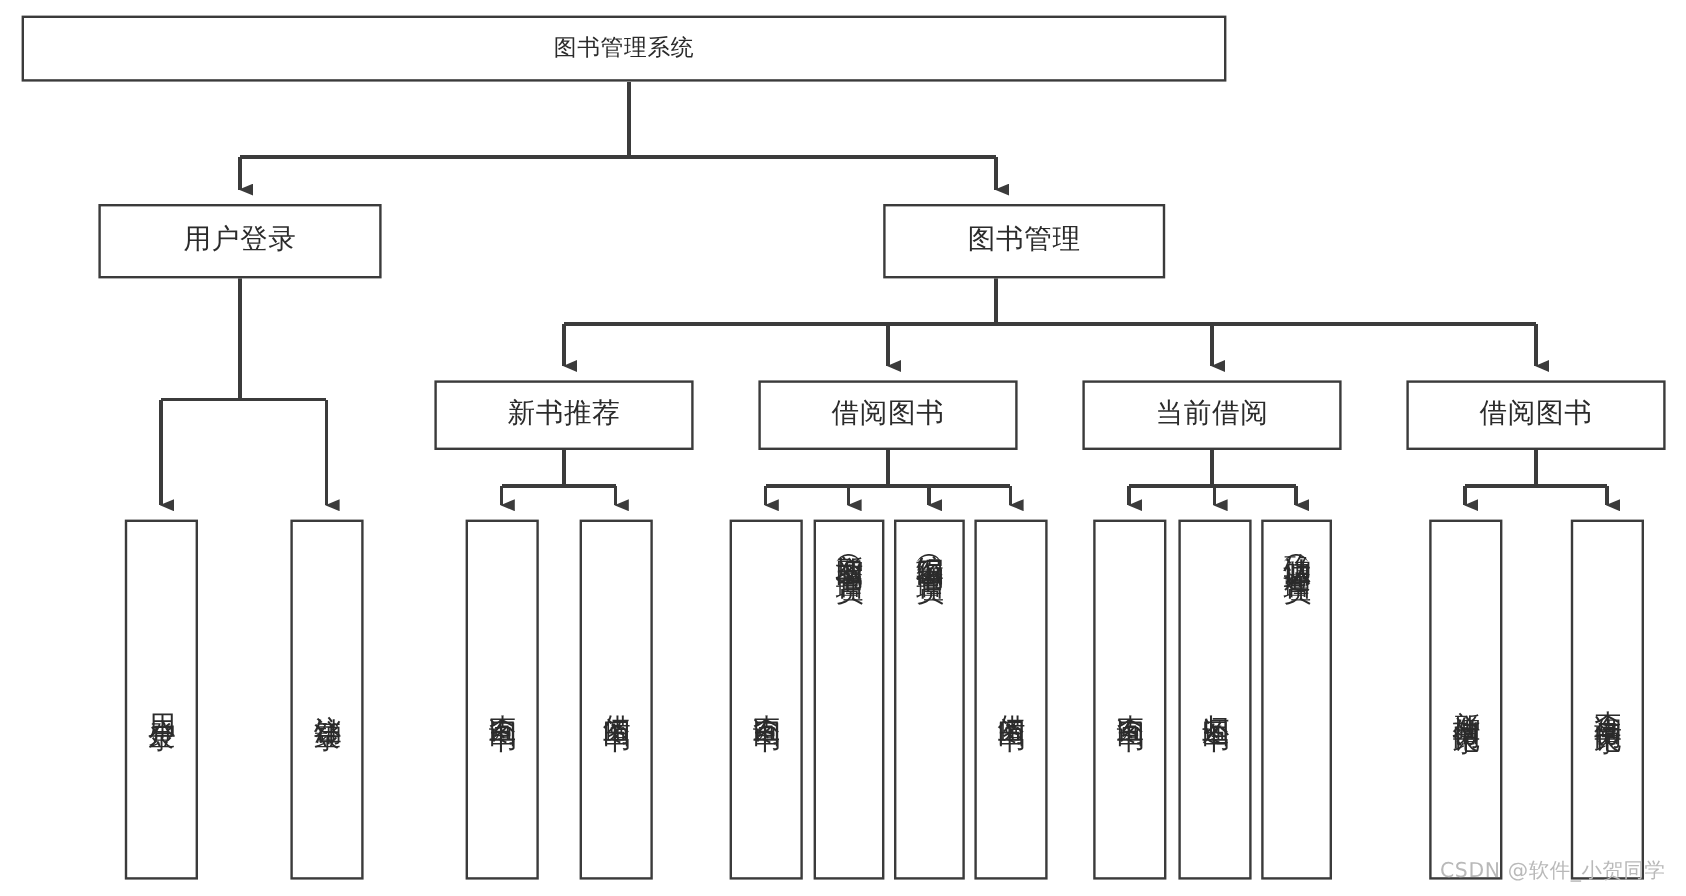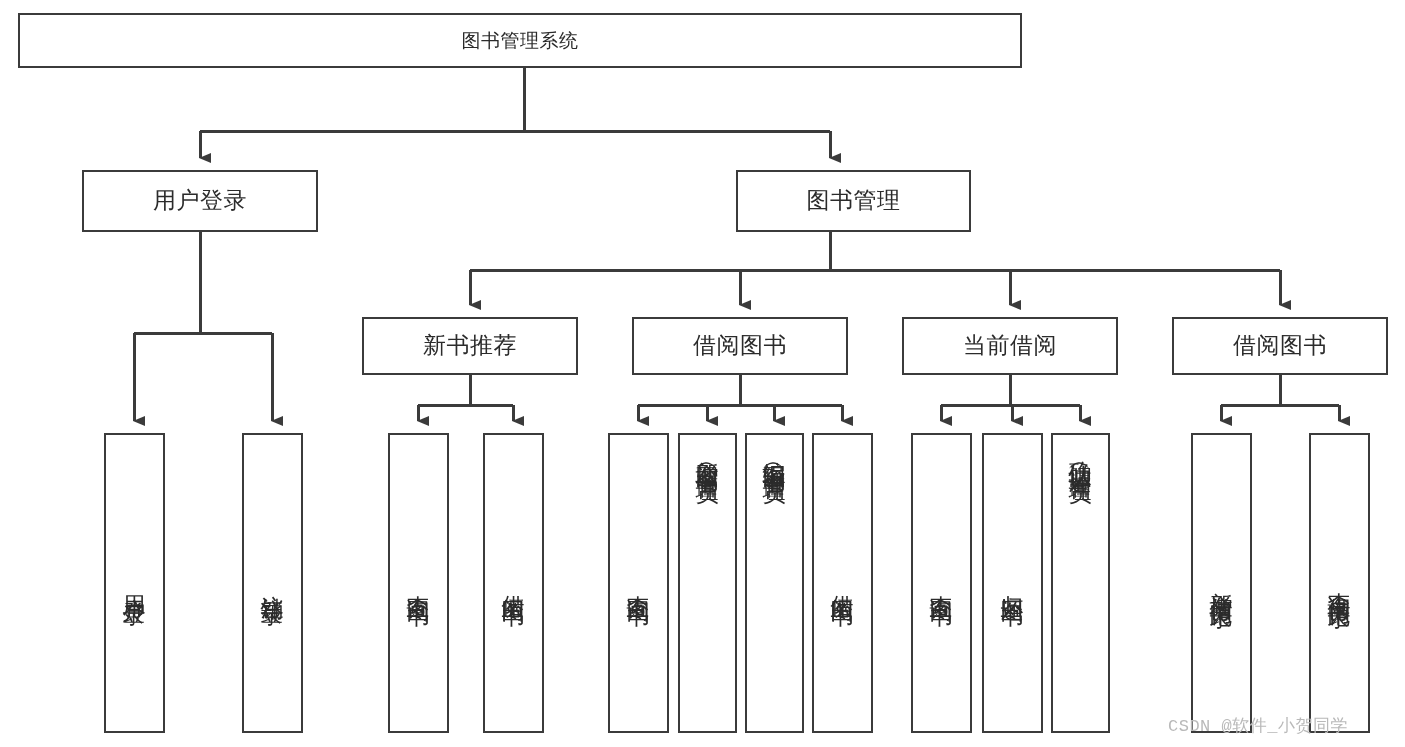--- a/index.html
+++ b/index.html
@@ -64,28 +64,27 @@
     line-height: 1.05;
     letter-spacing: 3px;
     white-space: nowrap;
   }
   .node.vert.centered {
     align-items: center;
     padding-top: 0;
   }
   #watermark {
     position: absolute;
-    left: 1168px;
+    left: 1200px;
     top: 714px;
     font-size: 17px;
     color: #b9b9b9;
     white-space: nowrap;
     z-index: 5;
     letter-spacing: 0.5px;
-    font-family: Liberation Mono, monospace;
   }
 </style>
 </head>
 <body>
 
 <div id="diagram-root">
 
   <svg id="edge-layer" viewBox="0 0 1405 747" width="1405" height="747" xmlns="http://www.w3.org/2000/svg">
     <defs>
       <marker id="arrow" viewBox="0 0 10 12" refX="5" refY="11" markerWidth="10" markerHeight="12" orient="auto-start-reverse" markerUnits="userSpaceOnUse">

